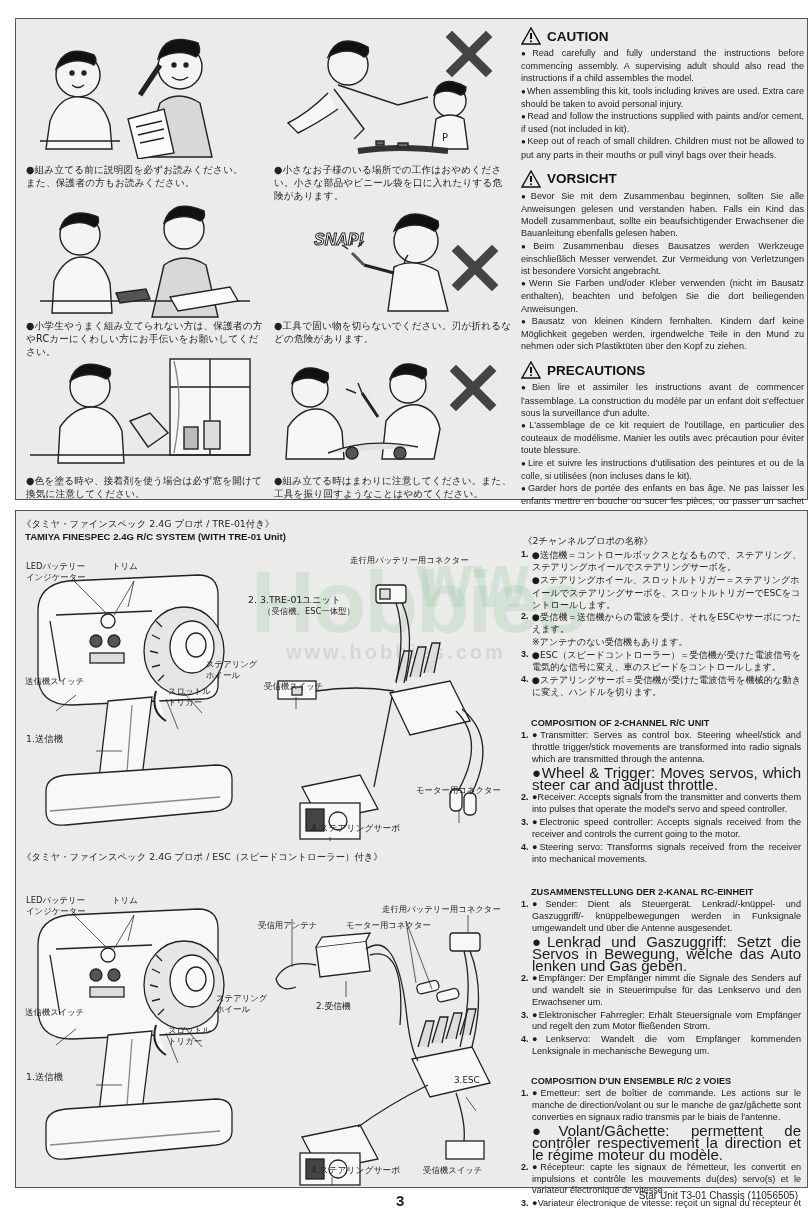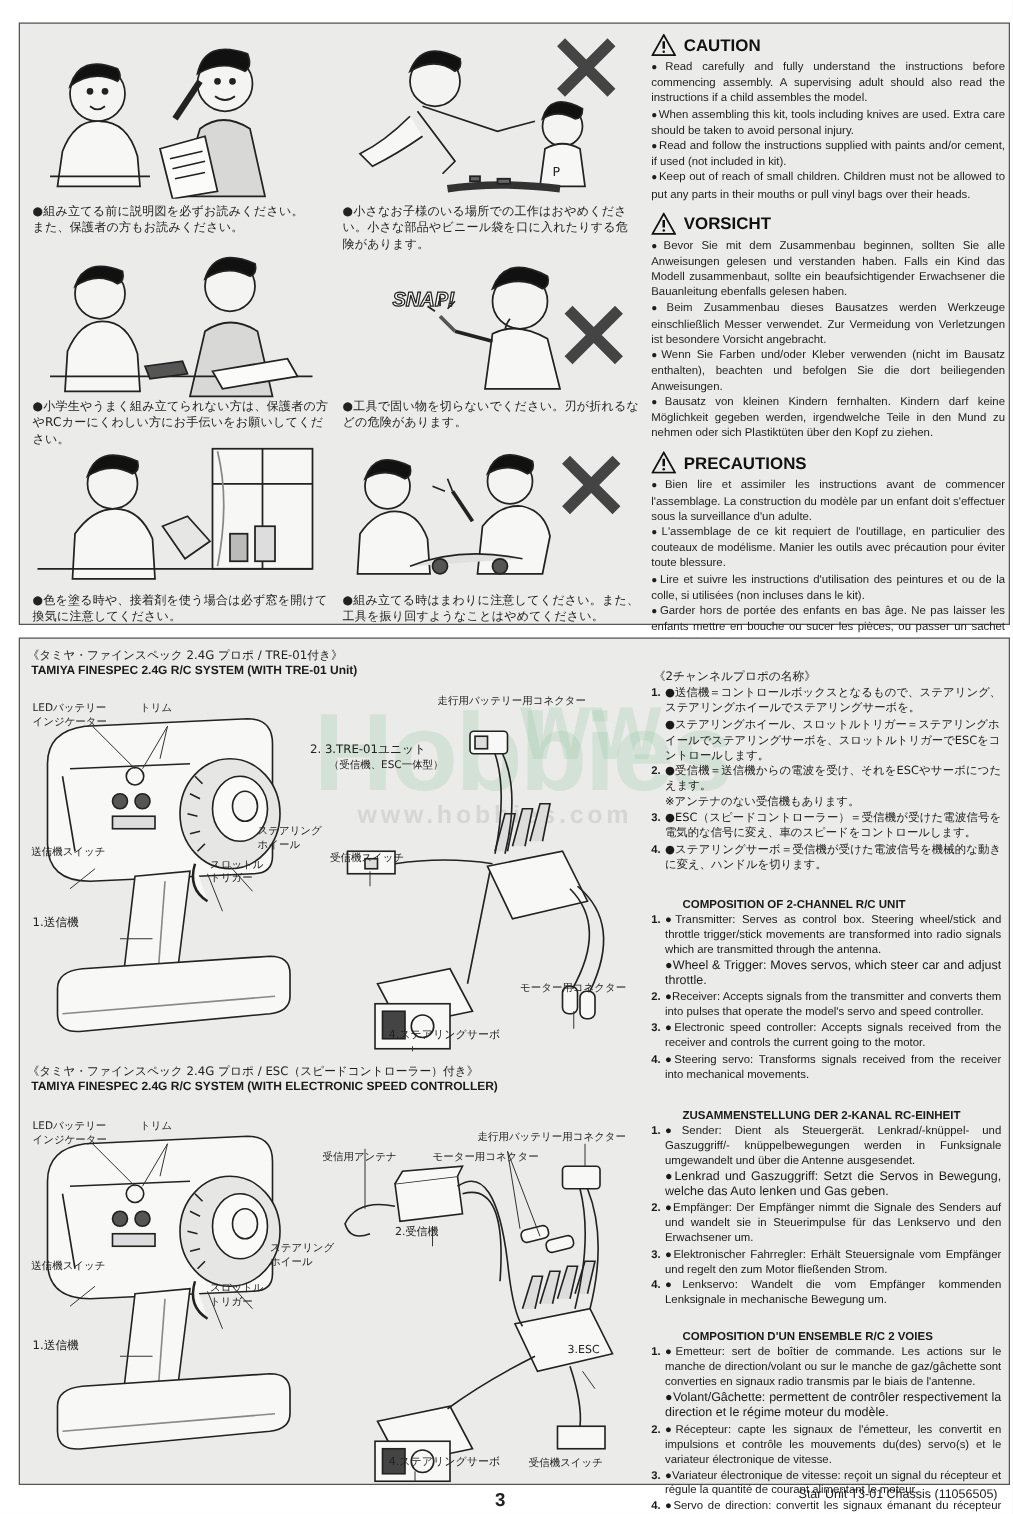--- a/index.html
+++ b/index.html
@@ -24,29 +24,29 @@
   .bullet::before { content: "●"; font-size: 8px; margin-right: 1px; }
 
   
   .sec-jp { position: absolute; font-size: 9.4px; color: #222; }
   .sec-en { position: absolute; font-family: "Liberation Sans", sans-serif; font-weight: bold; font-size: 9.6px; color: #1a1a1a; }
   .lbl { position: absolute; font-size: 8.4px; color: #222; white-space: nowrap; line-height: 11px; }
   .lbl-num { font-weight: normal; }
 
   .right-col { position: absolute; left: 505px; top: 24px; width: 280px; }
   .rc-head { font-size: 9.4px; color: #222; margin-bottom: 1px; padding-left: 2px; }
-  .rc-head-en { font-family: "Liberation Sans", sans-serif; font-weight: bold; font-size: 9.2px; color: #1a1a1a; margin: 12px 0 2px 25px; }
+  .rc-head-en { font-family: "Liberation Sans", sans-serif; font-weight: bold; font-size: 9.2px; color: #1a1a1a; margin: 12px 0 2px 10px; }
   .rc-list { list-style: none; }
   .rc-item { display: flex; font-size: 9px; line-height: 11.9px; margin-bottom: 1px; }
   .rc-item .num { width: 11px; flex: none; font-weight: bold; font-family: "Liberation Sans", sans-serif; }
   .rc-item .txt { flex: 1; text-align: justify; }
   .rc-item.jp .txt { font-size: 9.1px; line-height: 12.2px; }
   .rc-item.lat .txt { font-family: "Liberation Sans", sans-serif; font-size: 9.1px; }
   .rc-sub { padding-left: 11px; }
-  .rc-sub.lat { font-family: "Liberation Sans", sans-serif; font-size: 10px; line-height: 11.9px; text-align: justify; margin-bottom: 1px; }
+  .rc-sub.lat { font-family: "Liberation Sans", sans-serif; font-size: 15px; line-height: 11.9px; text-align: justify; margin-bottom: 1px; }
   .rc-sub.jp { font-size: 9.1px; line-height: 12.2px; }
 
   .watermark { position: absolute; font-family: "Liberation Sans", sans-serif; font-weight: bold; color: rgba(150, 200, 160, 0.28); pointer-events: none; }
 
   #page-number { position: absolute; left: 396px; top: 1192px; font-family: "Liberation Sans", sans-serif; font-size: 15px; font-weight: bold; color: #222; }
   #footer-title { position: absolute; right: 12px; top: 1190px; font-family: "Liberation Sans", sans-serif; font-size: 10px; color: #222; }
 </style>
 </head>
 <body>
 
@@ -310,21 +310,20 @@
 ホイール</div>
   <div class="lbl" style="left:9px;top:165px;">送信機スイッチ</div>
   <div class="lbl" style="left:152px;top:175px;white-space:pre;">スロットル
 トリガー</div>
   <div class="lbl" style="left:248px;top:170px;">受信機スイッチ</div>
   <div class="lbl" style="left:10px;top:222px;font-size:9.4px;">1.送信機</div>
   <div class="lbl" style="left:400px;top:274px;">モーター用コネクター</div>
   <div class="lbl" style="left:295px;top:312px;font-size:8.8px;">4.ステアリングサーボ</div>
 
   <div class="sec-jp" style="left:6px;top:340px;">《タミヤ・ファインスペック 2.4G プロポ / ESC（スピードコントローラー）付き》</div>
-  <div class="sec-en" style="left:9px;top:353px;">TAMIYA FINESPEC 2.4G R/C SYSTEM (WITH ELECTRONIC SPEED CONTROLLER)</div>
 
   <div class="ill" style="left:0;top:364px;width:500px;height:312px;">
     <svg viewBox="0 0 500 312">
       <g fill="#f8f8f6" stroke="#222" stroke-width="1.3">
         <path d="M22 70 q0-26 30-30 l130 -6 q20 0 20 20 l0 90 q0 14 -16 14 l-130 6 q-34 0 -34 -30z"></path>
         <path d="M34 80 l10 60 M40 74 l96 -4"></path>
         <circle cx="92" cy="80" r="7"></circle>
         <circle cx="80" cy="100" r="6" fill="#555"></circle>
           <circle cx="98" cy="100" r="6" fill="#555"></circle>
         <rect x="74" y="112" width="34" height="10" fill="#ddd"></rect>
@@ -383,21 +382,21 @@
   </div>
 
   <div class="lbl" style="left:10px;top:384px;white-space:pre;">LEDバッテリー
 インジケーター</div>
   <div class="lbl" style="left:96px;top:384px;">トリム</div>
   <div class="lbl" style="left:366px;top:393px;">走行用バッテリー用コネクター</div>
   <div class="lbl" style="left:242px;top:409px;">受信用アンテナ</div>
   <div class="lbl" style="left:330px;top:409px;">モーター用コネクター</div>
   <div class="lbl" style="left:200px;top:482px;white-space:pre;">ステアリング
 ホイール</div>
-  <div class="lbl" style="left:300px;top:470px;font-size:8.8px;text-align:right;">2.受信機</div>
+  <div class="lbl" style="left:300px;top:490px;font-size:8.8px;text-align:right;">2.受信機</div>
   <div class="lbl" style="left:9px;top:496px;">送信機スイッチ</div>
   <div class="lbl" style="left:152px;top:514px;white-space:pre;">スロットル
 トリガー</div>
   <div class="lbl" style="left:10px;top:560px;font-size:9.4px;">1.送信機</div>
   <div class="lbl" style="left:438px;top:564px;font-size:8.8px;">3.ESC</div>
   <div class="lbl" style="left:295px;top:654px;font-size:8.8px;">4.ステアリングサーボ</div>
   <div class="lbl" style="left:407px;top:654px;">受信機スイッチ</div>
 
   <div class="right-col">
 

